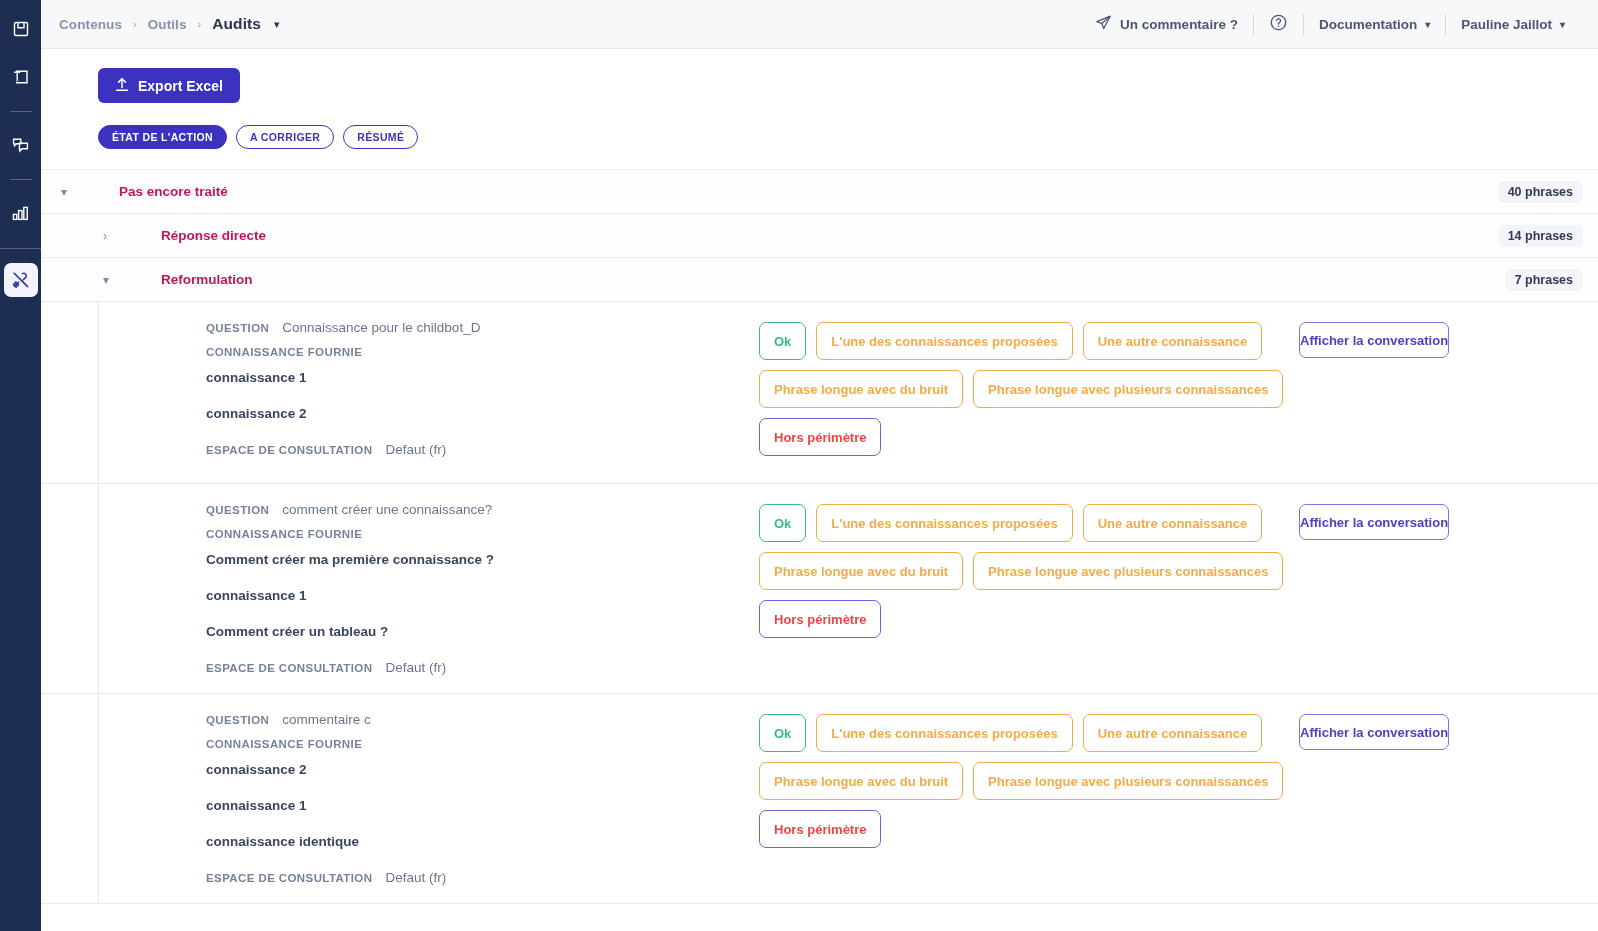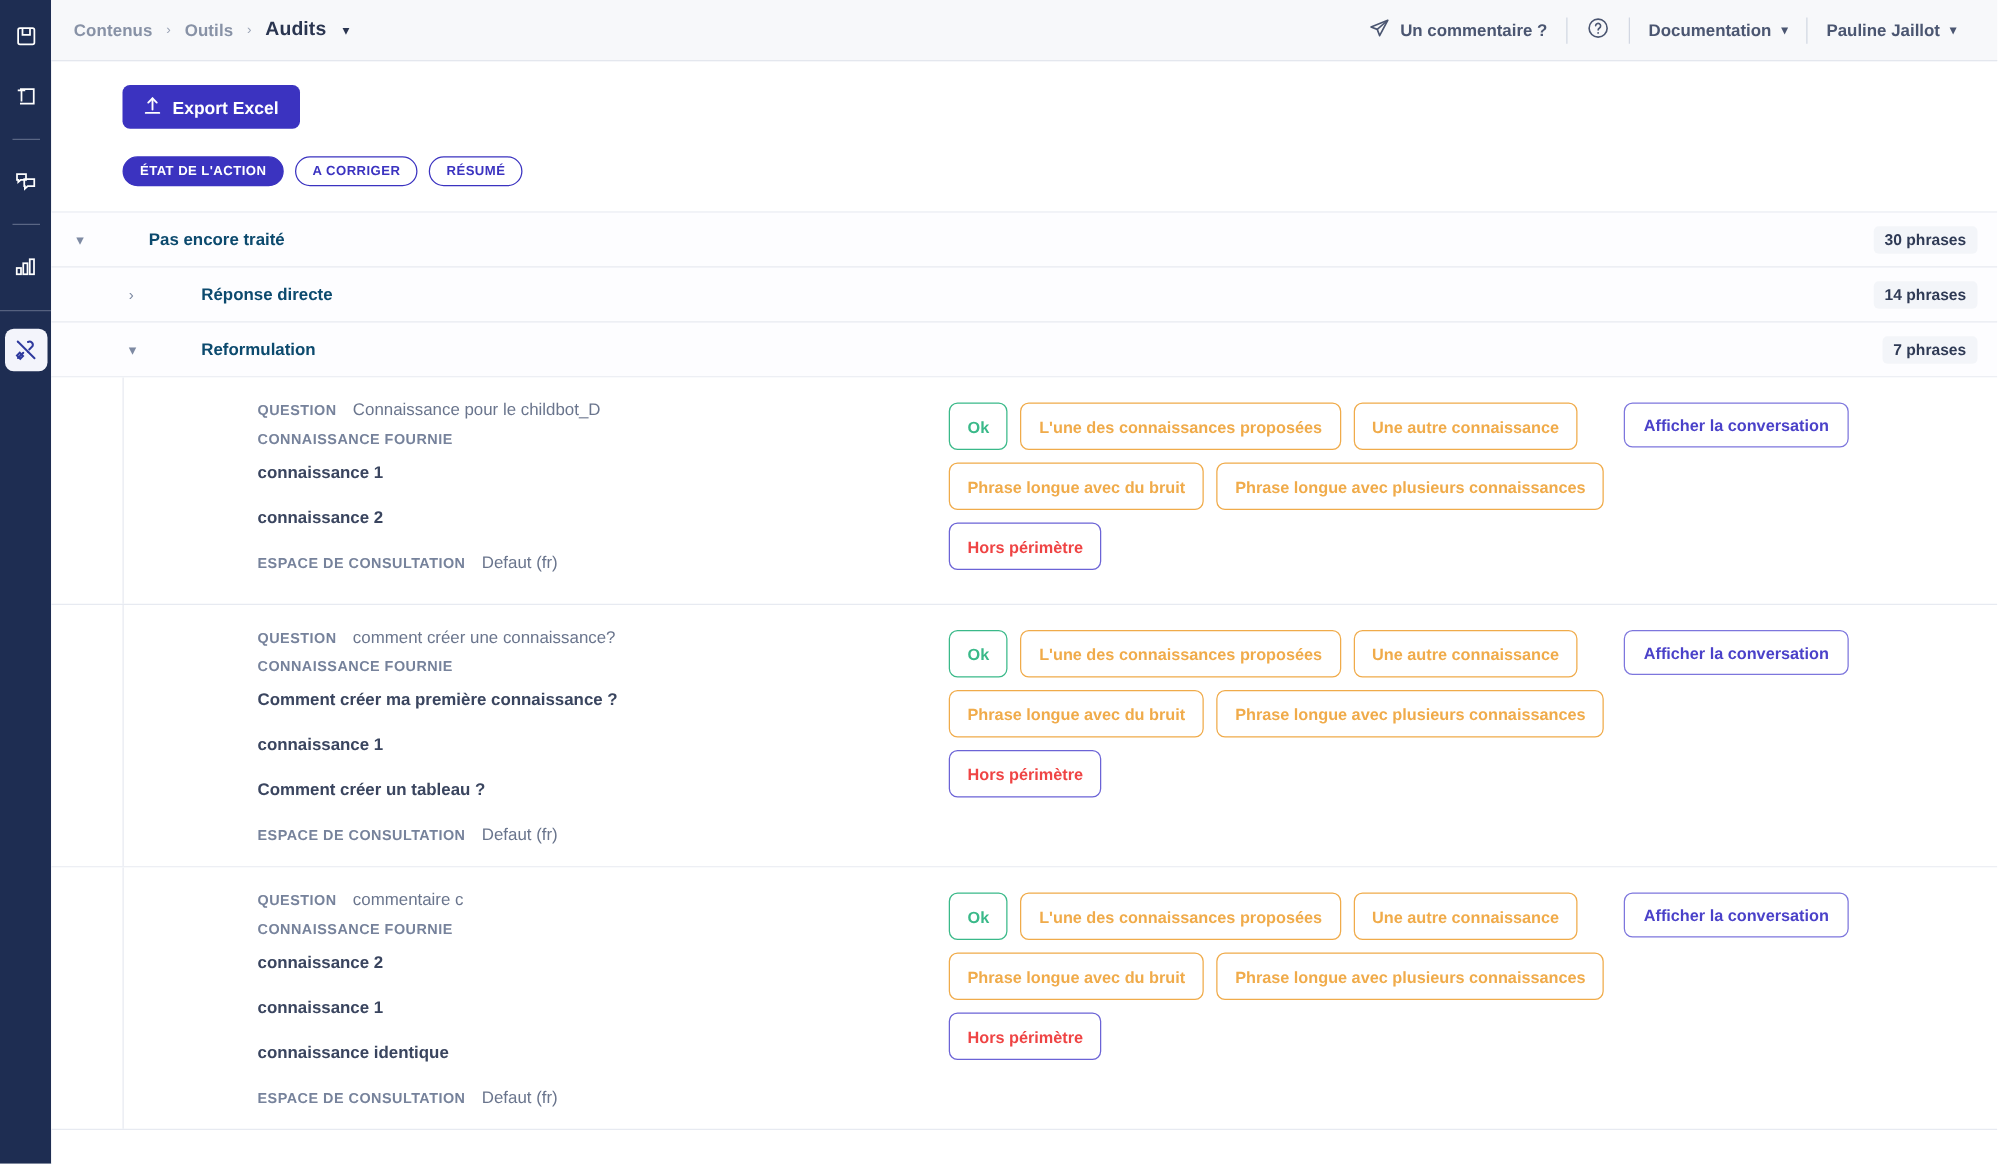--- a/index.html
+++ b/index.html
@@ -84,21 +84,21 @@
   .acc-row {
     display: flex; align-items: center; justify-content: space-between;
     border-top: 1px solid #e7eaf1;
     height: 44px; padding-right: 16px;
     background: #fdfdff;
     cursor: pointer;
   }
   .acc-row.lvl1 { padding-left: 20px; }
   .acc-row.lvl2 { padding-left: 62px; }
   .acc-left { display: flex; align-items: center; gap: 13px; }
-  .acc-title { font-size: 13.5px; font-weight: bold; color: #0c4a6e; padding-left: 35px; }
+  .acc-title { font-size: 13.5px; font-weight: bold; color: #be185d; padding-left: 35px; }
   .chev { color: #7e8aa3; font-size: 12px; width: 10px; display: inline-block; }
   .count-badge {
     font-size: 12.5px; font-weight: bold; color: #2f3a55;
     background: #f3f5f9; border-radius: 4px; padding: 4px 9px;
   }
 
   
   .cards { border-top: 1px solid #e7eaf1; }
   .card {
     display: flex;
@@ -127,21 +127,21 @@
     display: inline-flex; align-items: center;
     font-size: 13px; font-weight: bold;
     font-family: "Liberation Sans", sans-serif;
     background: #ffffff; cursor: pointer; white-space: nowrap;
   }
   .abtn.green { border: 1.5px solid #3ab989; color: #3ab989; }
   .abtn.orange { border: 1.5px solid #f0ab4a; color: #f0ab4a; }
   .abtn.purple { border: 1.5px solid #6b63d6; color: #ef4444; }
 
   .convo-wrap { flex: 0 0 auto; padding-left: 40px; padding-top: 2px; }
-  .abtn.convo { border: 1.5px solid #7d76dd; color: #4b42c9; height: 36px; padding: 0 15px; }
+  .abtn.convo { border: 1.5px solid #7d76dd; color: #4b42c9; height: 36px; padding: 0 0; }
 
   .arow { display: flex; gap: 10px; flex-wrap: nowrap; }
 </style>
 </head>
 <body>
 
 <div class="app">
 
   <nav class="rail">
     <div class="rail-item">
@@ -257,21 +257,21 @@
       <div class="pill off">RÉSUMÉ</div>
     </div>
 
     <div class="content">
 
       <div class="acc-row lvl1">
         <div class="acc-left">
           <span class="chev">▾</span>
           <span class="acc-title">Pas encore traité</span>
         </div>
-        <span class="count-badge">30 phrases</span>
+        <span class="count-badge">40 phrases</span>
       </div>
 
       <div class="acc-row lvl2">
         <div class="acc-left">
           <span class="chev">›</span>
           <span class="acc-title">Réponse directe</span>
         </div>
         <span class="count-badge">14 phrases</span>
       </div>
 

